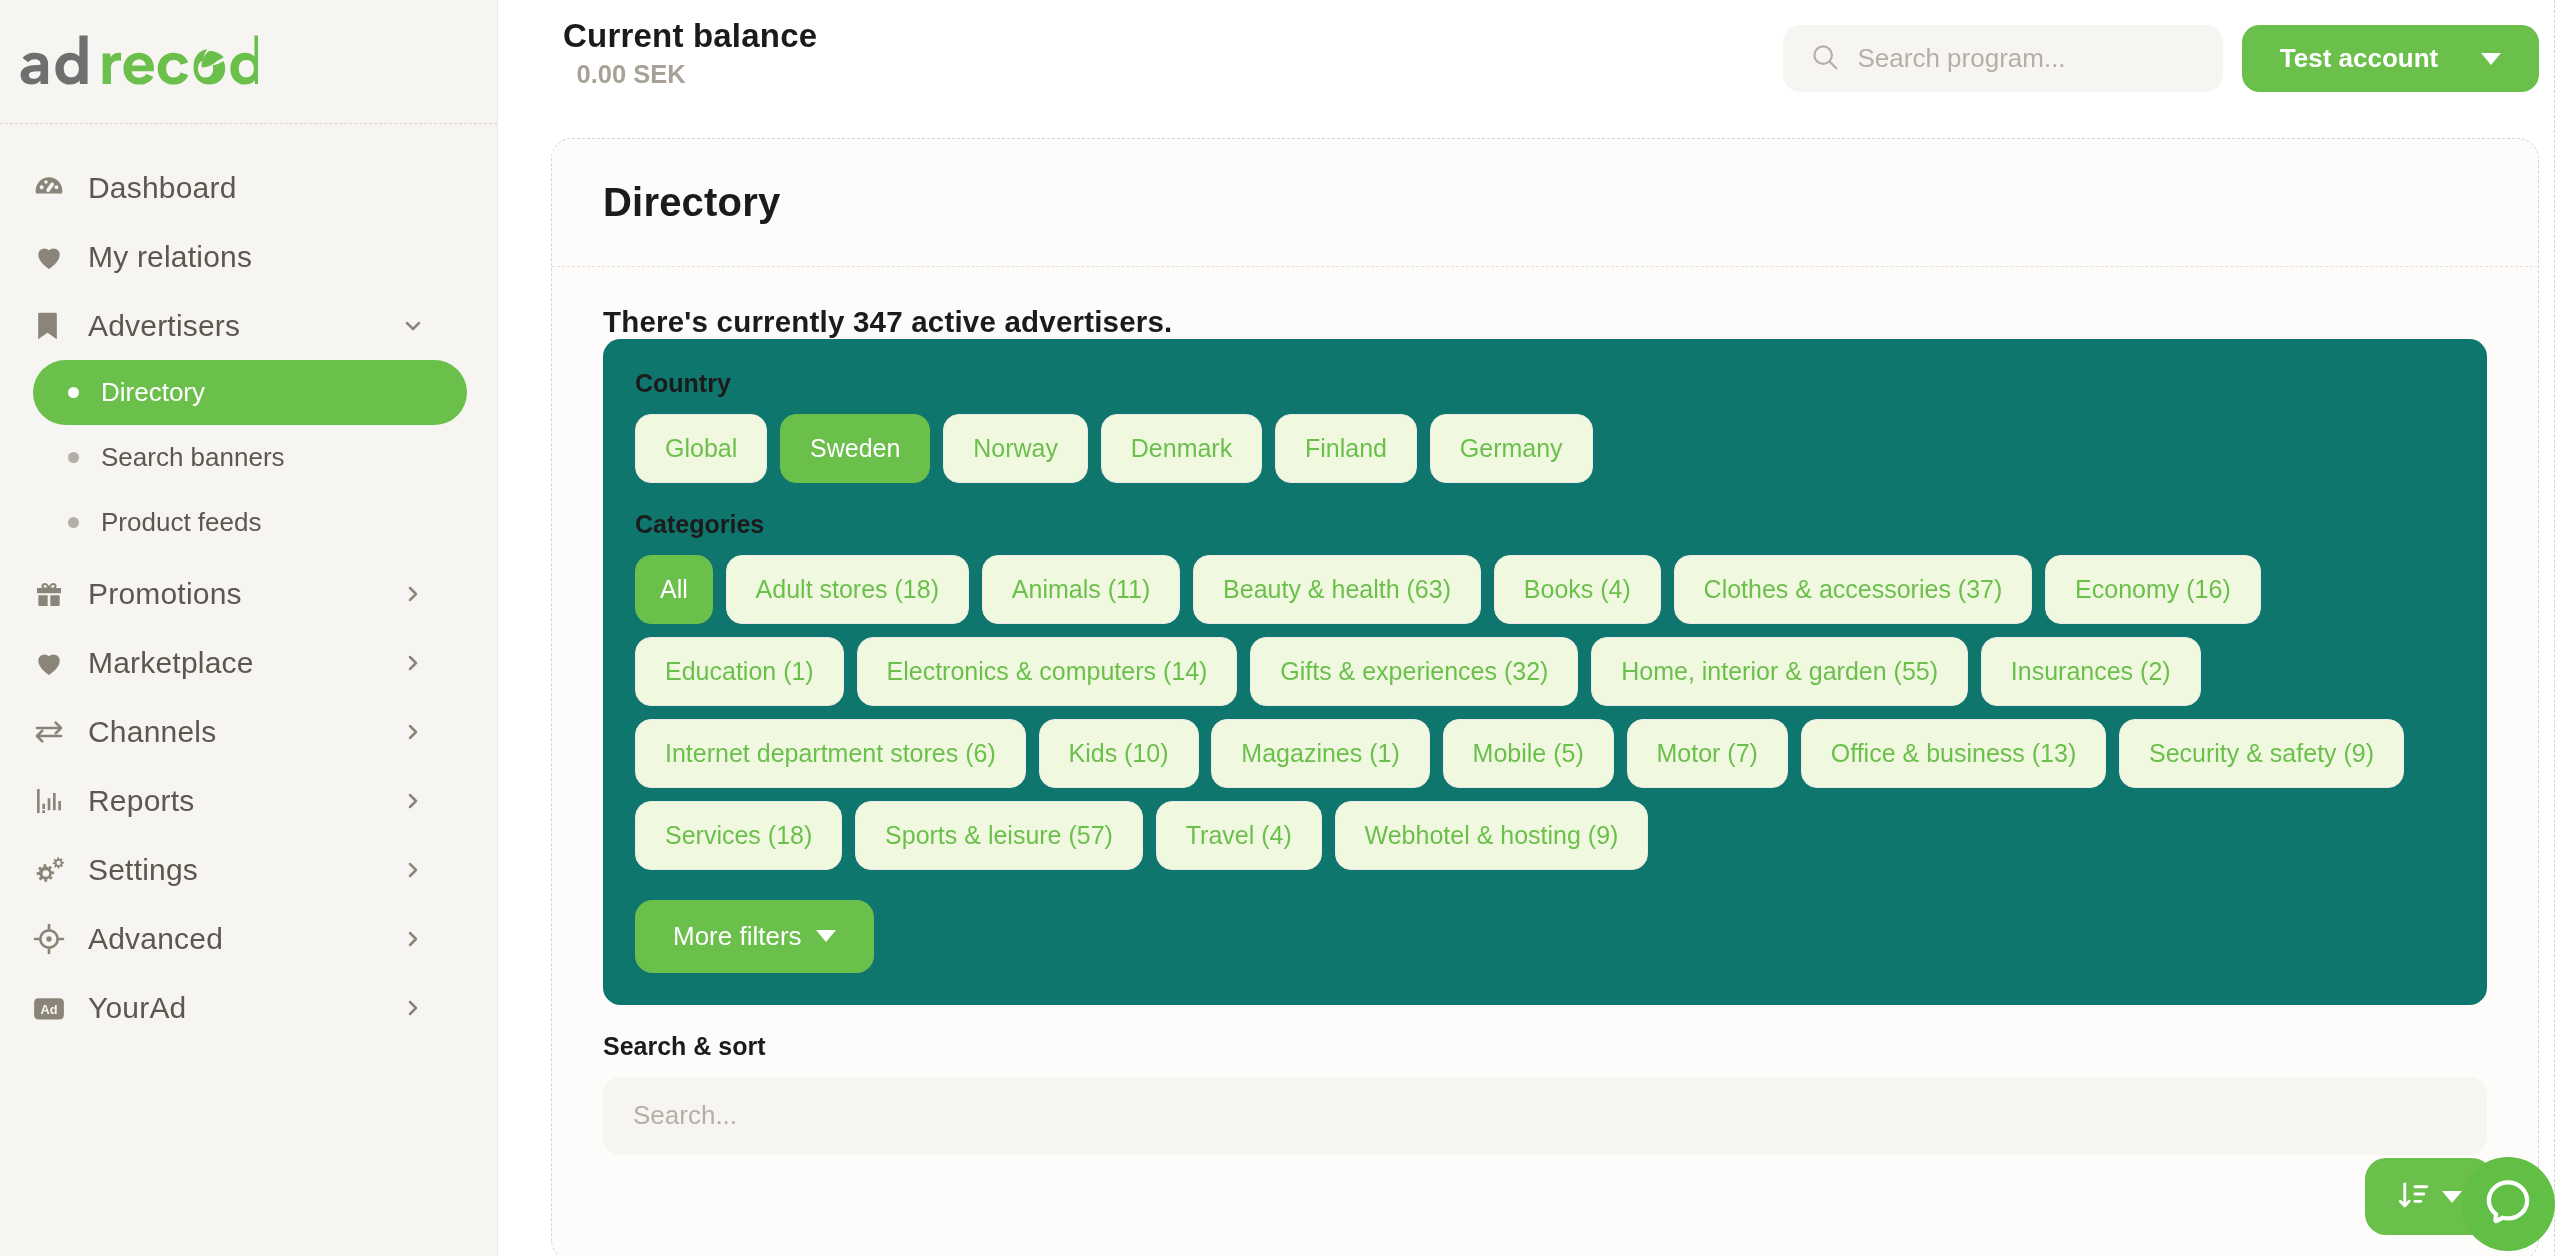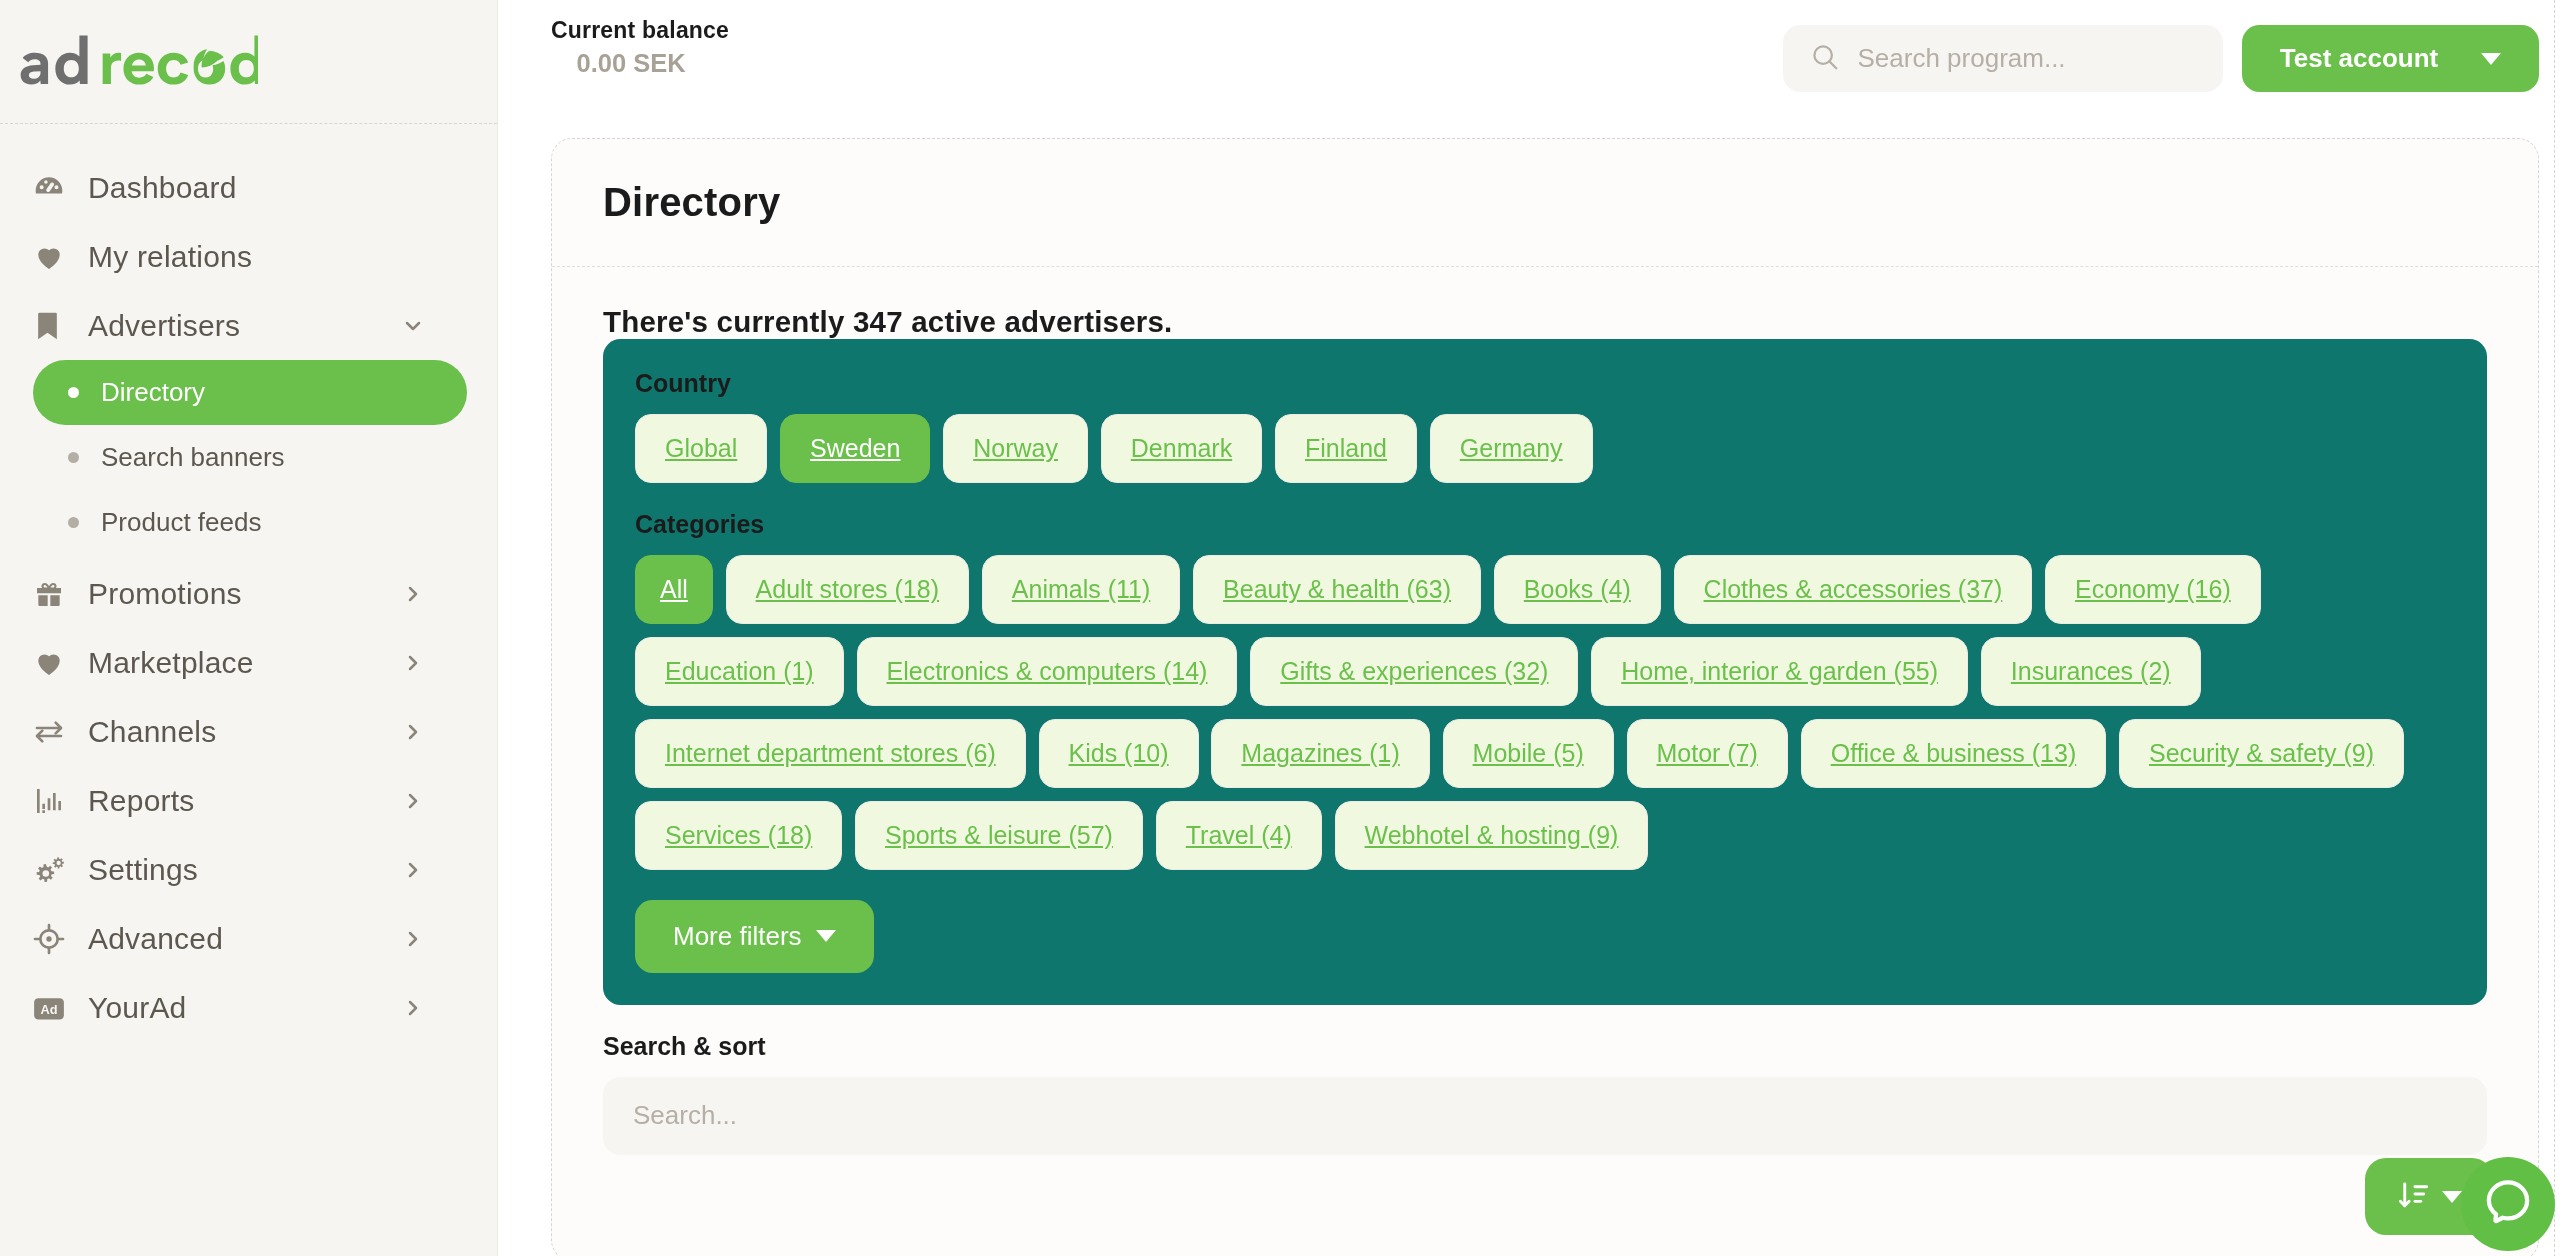--- a/index.html
+++ b/index.html
@@ -100,24 +100,25 @@
 
   .topbar {
     height: 124px;
     display: flex;
     align-items: flex-start;
     padding: 11px 37px 0 53px;
     gap: 19px;
   }
   .balance { padding-top: 6.4px; }
   .balance-title {
-    font-size: 23px;
+    font-size: 33px;
     font-weight: bold;
     color: #1b1b1b;
     letter-spacing: 0.2px;
+    margin-left: 12px;
   }
   .balance-value {
     font-size: 25.5px;
     color: #a8a296;
     font-weight: bold;
     margin-top: 4.8px;
     padding-left: 25.5px;
   }
   .topbar-spacer { flex: 1 1 auto; }
 
@@ -209,21 +210,20 @@
     border-radius: 16px;
     height: 69px;
     padding: 0 29px;
     display: inline-flex;
     align-items: center;
     justify-content: center;
     font-size: 25px;
     white-space: nowrap;
     cursor: pointer;
     border: 0.8px solid #eceae6;
-    text-decoration: underline;
   }
   .chip.selected {
     background: #6bbf4b;
     color: #ffffff;
     border-color: #6bbf4b;
   }
   .chip.narrow { padding: 0 24px; }
   .group-spacer { height: 27px; }
 
   .more-filters {

